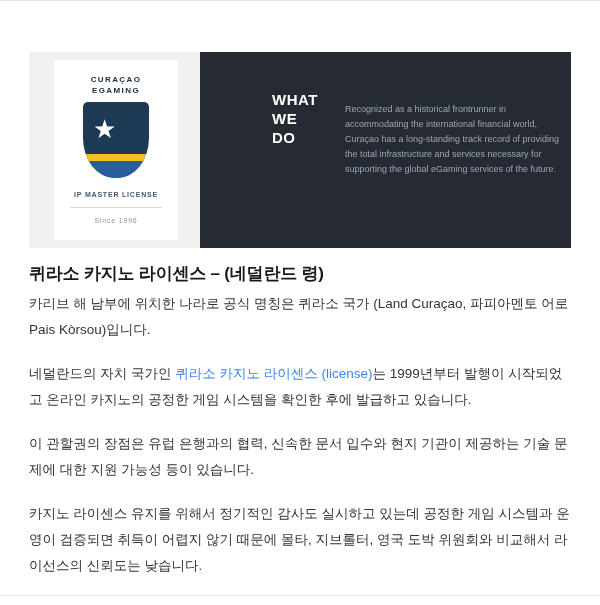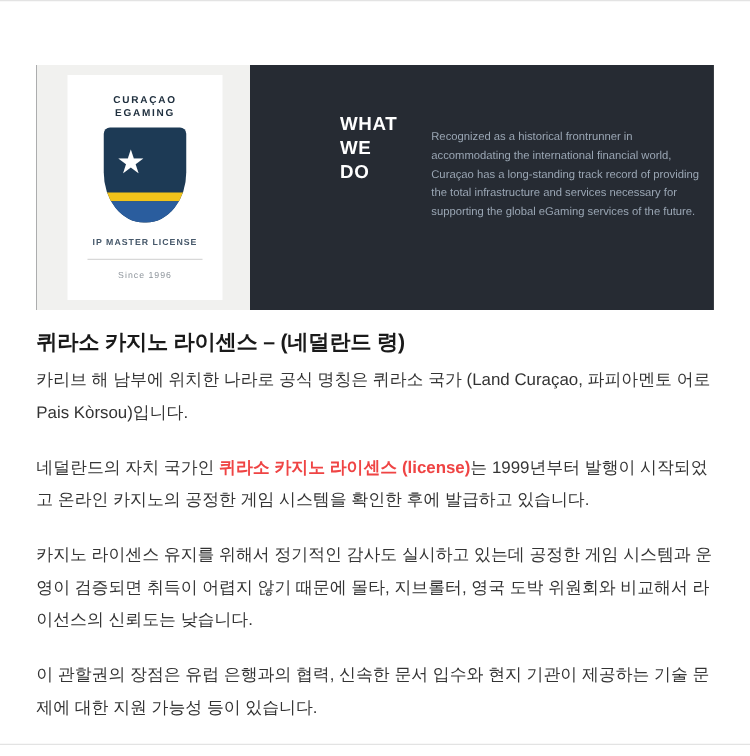--- a/index.html
+++ b/index.html
@@ -211,22 +211,22 @@
   p.para {
     margin: 18px 0 0 0;
     font-size: 13.5px;
     line-height: 26px;
     color: #333333;
   }
   p.para:first-of-type {
     margin-top: 6px;
   }
   a.inline-link {
-    color: #ef4444;
-    font-weight: bold;
+    color: #3b82f6;
+    font-weight: normal;
     text-decoration: none;
   }
 </style>
 </head>
 <body>
 
 <div class="page">
 
   <div class="top-rule"></div>
 
@@ -272,23 +272,23 @@
 
     <p class="para">
       <span>카리브 해 남부에 위치한 나라로 공식 명칭은 퀴라소 국가 (Land Curaçao, 파피아멘토 어로 Pais Kòrsou)입니다.</span>
     </p>
 
     <p class="para">
       <span>네덜란드의 자치 국가인 </span><a class="inline-link" href="#">퀴라소 카지노 라이센스 (license)</a><span>는 1999년부터 발행이 시작되었고 온라인 카지노의 공정한 게임 시스템을 확인한 후에 발급하고 있습니다.</span>
     </p>
 
     <p class="para">
+      <span>이 관할권의 장점은 유럽 은행과의 협력, 신속한 문서 입수와 현지 기관이 제공하는 기술 문제에 대한 지원 가능성 등이 있습니다.</span>
+    </p>
+
+    <p class="para">
       <span>카지노 라이센스 유지를 위해서 정기적인 감사도 실시하고 있는데 공정한 게임 시스템과 운영이 검증되면 취득이 어렵지 않기 때문에 몰타, 지브롤터, 영국 도박 위원회와 비교해서 라이선스의 신뢰도는 낮습니다.</span>
-    </p>
-
-    <p class="para">
-      <span>이 관할권의 장점은 유럽 은행과의 협력, 신속한 문서 입수와 현지 기관이 제공하는 기술 문제에 대한 지원 가능성 등이 있습니다.</span>
     </p>
 
   </div>
 
   <div class="bottom-rule"></div>
 </div>
 
 </body></html>

